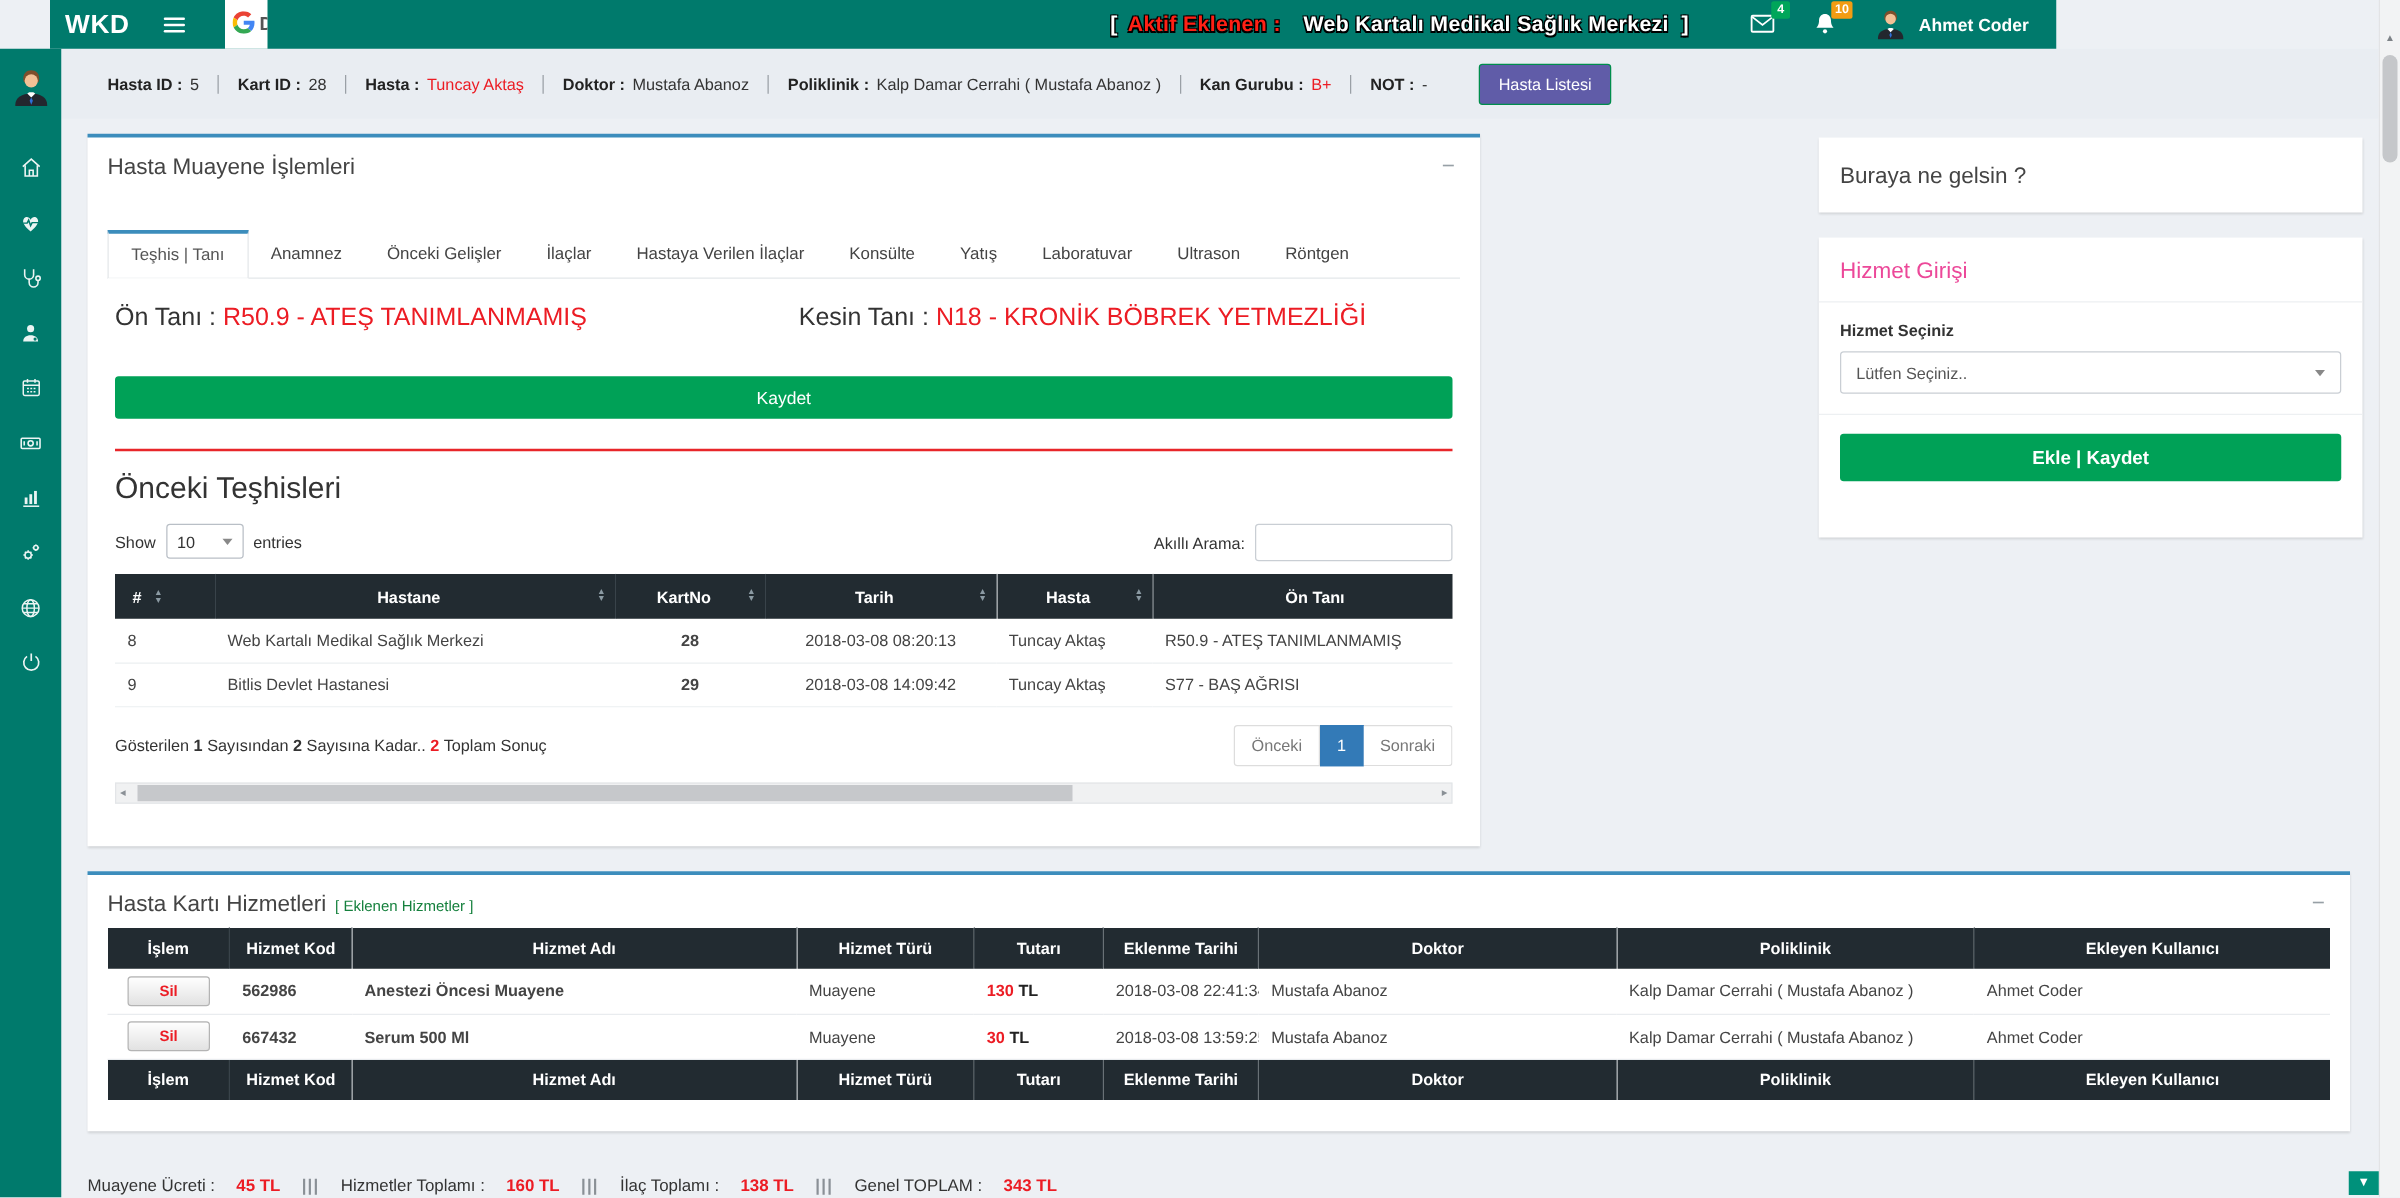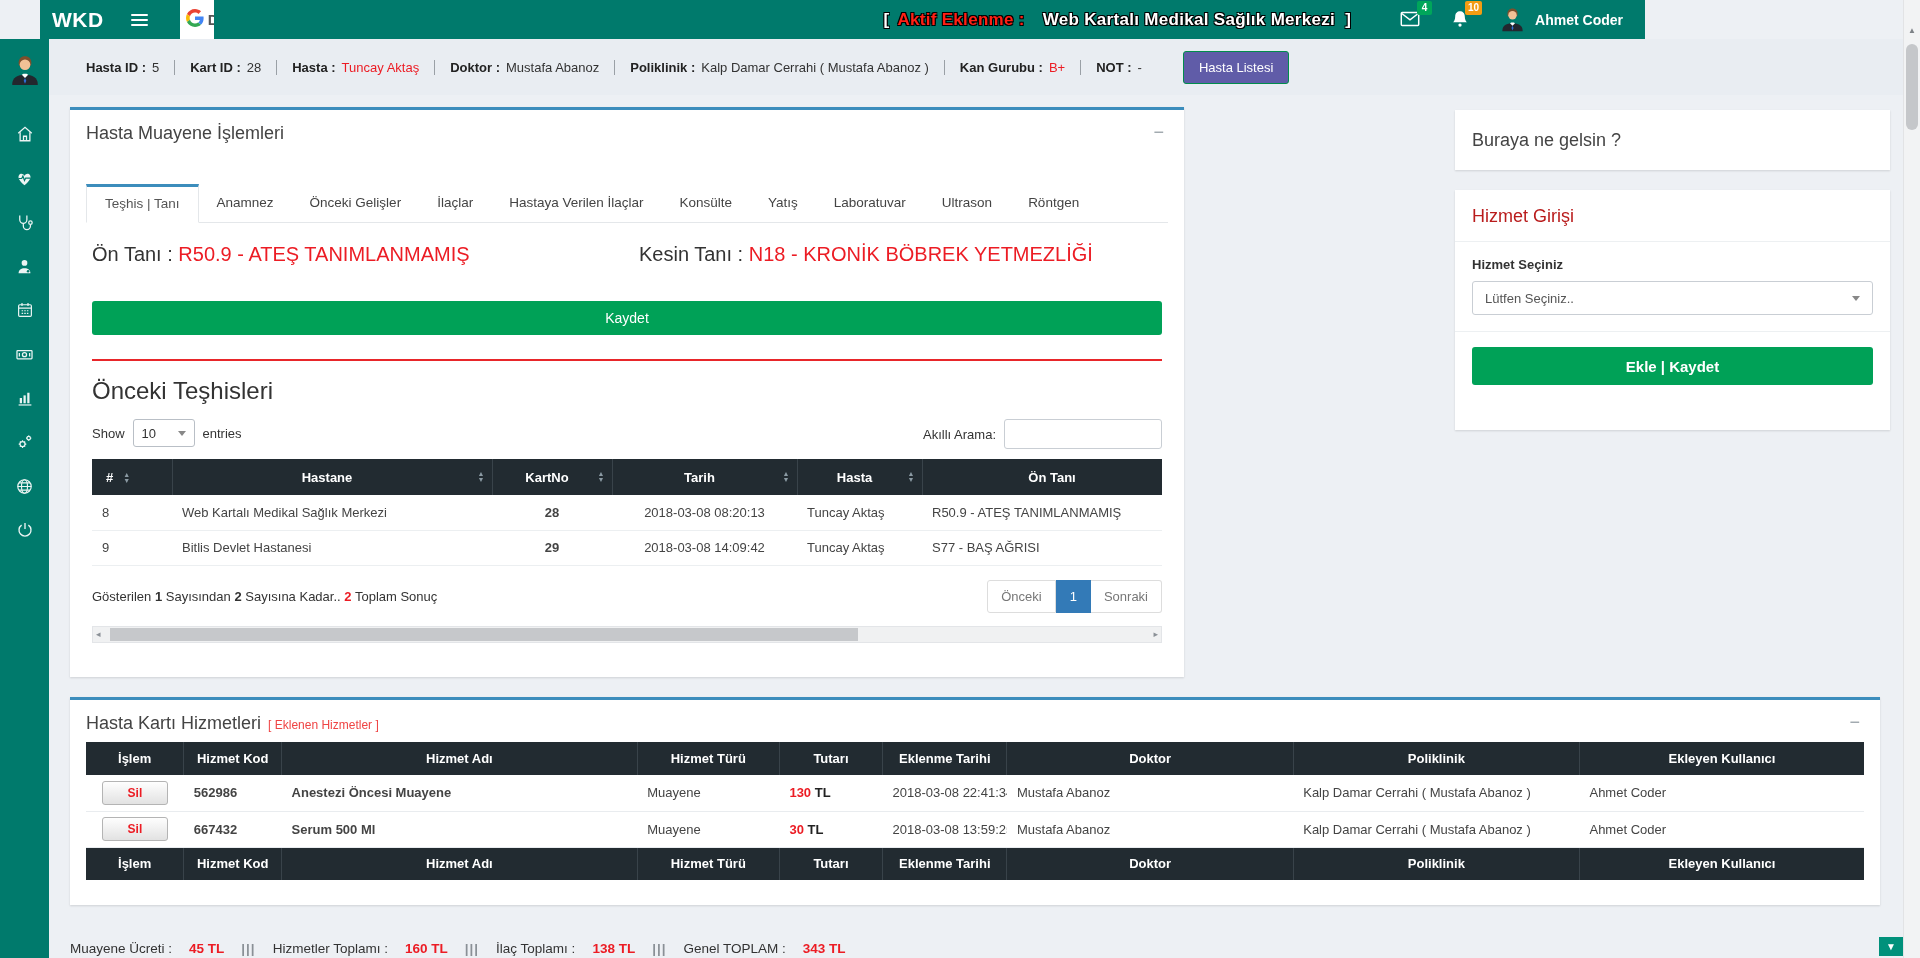--- a/index.html
+++ b/index.html
@@ -39,21 +39,21 @@
   .pfield .plabel { font-weight:700; color:#222; }
   .pfield .pvalue { color:#333; }
   .pfield .pvalue.red { color:#ec1c24; }
   .hasta-listesi-btn { margin-left:26px; background:#605ca8; border:1px solid #008d4c; color:#fff; font-size:13px; padding:8px 15px; border-radius:3px; cursor:pointer; font-family:inherit; }
 
   
   .content { position:absolute; left:49px; top:95px; width:1854px; height:863px; }
   .panel { position:absolute; background:#fff; box-shadow:0 1px 2px rgba(0,0,0,.13); border-top:3px solid #3c8dbc; }
   .panel-head { display:flex; align-items:flex-start; padding:13px 14px 6px 16px; }
   .panel-title { font-size:18px; color:#444; font-weight:400; }
-  .panel-sub { font-size:12px; color:#ef4444; margin:5px 0 0 7px; }
+  .panel-sub { font-size:12px; color:#15803d; margin:5px 0 0 7px; }
   .collapse-btn { margin-left:auto; color:#97a0a6; font-size:18px; line-height:14px; cursor:pointer; padding:2px 6px; }
 
   
   .exam { left:21px; top:12px; width:1114px; height:570px; }
   .tabs { display:flex; margin:2px 16px 0; border-bottom:1px solid #e4e7ea; }
   .tab { padding:11px 18px; font-size:13.5px; color:#444; cursor:pointer; white-space:nowrap;margin-top:32px; }
   .tab.active { border:1px solid #e4e7ea; border-bottom:1px solid #fff; border-top:3px solid #3c8dbc; margin-bottom:-1px; padding-top:9px; color:#555; }
   .tab-content { padding:20px 22px 0; }
   .diag-row { display:flex; gap:24px; }
   .diag-col { flex:1; }
@@ -88,21 +88,21 @@
   .pg.last { border-radius:0 3px 3px 0; border-left:none; }
   .pg.active { background:#337ab7; border-color:#337ab7; color:#fff; }
   .hscroll { margin-top:13px; height:17px; background:#f0f1f2; border:1px solid #e3e5e8; position:relative; display:flex; align-items:center; justify-content:space-between; padding:0 3px; }
   .harrow { font-size:9px; color:#8a9096; line-height:1; }
   .hthumb { position:absolute; left:17px; top:1px; height:13px; width:70%; background:#c6c8cb; cursor:grab; }
 
   
   .card { position:absolute; background:#fff; box-shadow:0 1px 2px rgba(0,0,0,.13); }
   .card1 { left:1406px; top:15px; width:435px; height:60px; display:flex; align-items:center; padding:0 17px; font-size:18px; color:#444; }
   .card2 { left:1406px; top:95px; width:435px; height:240px; }
-  .card2 .c2-title { padding:16px 17px 14px; font-size:18px; color:#b91c1c; border-bottom:1px solid #edf0f2; }
+  .card2 .c2-title { padding:16px 17px 14px; font-size:18px; color:#ec4899; border-bottom:1px solid #edf0f2; }
   .card2 .c2-body { padding:15px 17px; }
   .c2-label { font-weight:700; color:#333; margin-bottom:9px; }
   .c2-div { border:none; border-top:1px solid #edf0f2; margin:16px -17px 15px; }
   .ekle-btn { width:100%; height:38px; background:#00a157; border:none; border-radius:3px; color:#fff; font-size:15px; font-weight:700; cursor:pointer; font-family:inherit; }
 
   
   .svc { left:21px; top:602px; width:1810px; height:208px; }
   table.svct { width:calc(100% - 32px); margin:2px 16px 0; table-layout:fixed; border-collapse:collapse; font-size:13px; }
   .svct th { background:#222b31; color:#fff; font-weight:700; height:33px; text-align:center; border-left:1px solid #39434a; white-space:nowrap; overflow:hidden; }
   .svct th:first-child { border-left:none; }
@@ -141,21 +141,21 @@
           <path fill="#EA4335" d="M24 9.5c3.54 0 6.71 1.22 9.21 3.6l6.85-6.85C35.9 2.38 30.47 0 24 0 14.62 0 6.51 5.38 2.56 13.22l7.98 6.19C12.43 13.72 17.74 9.5 24 9.5z"></path>
           <path fill="#4285F4" d="M46.98 24.55c0-1.57-.15-3.09-.38-4.55H24v9.02h12.94c-.58 2.96-2.26 5.48-4.78 7.18l7.73 6c4.51-4.18 7.09-10.36 7.09-17.65z"></path>
           <path fill="#FBBC05" d="M10.53 28.59c-.48-1.45-.76-2.99-.76-4.59s.27-3.14.76-4.59l-7.98-6.19C.92 16.46 0 20.12 0 24c0 3.88.92 7.54 2.56 10.78l7.97-6.19z"></path>
           <path fill="#34A853" d="M24 48c6.48 0 11.93-2.13 15.89-5.81l-7.73-6c-2.15 1.45-4.92 2.3-8.16 2.3-6.26 0-11.57-4.22-13.47-9.91l-7.98 6.19C6.51 42.62 14.62 48 24 48z"></path>
         </svg>
     </span>
     <span class="glabel">D</span>
   </div>
   <div class="nav-spacer"></div>
   <div class="active-hosp">
-    <span>[</span><span class="lbl">Aktif Eklenme :</span><span class="val">Web Kartalı Medikal Sağlık Merkezi</span><span>]</span>
+    <span>[</span><span class="lbl">Aktif Eklenen :</span><span class="val">Web Kartalı Medikal Sağlık Merkezi</span><span>]</span>
   </div>
   <div class="nav-ico">
     <span>
       <svg width="22" height="22" viewBox="0 0 24 24" fill="none" stroke="#fff" stroke-width="1.6">
           <rect x="2.5" y="5" width="19" height="14" rx="1"></rect>
           <path d="M3 6l9 7 9-7"></path>
         </svg>
     </span>
     <span class="badge green">4</span>
   </div>

